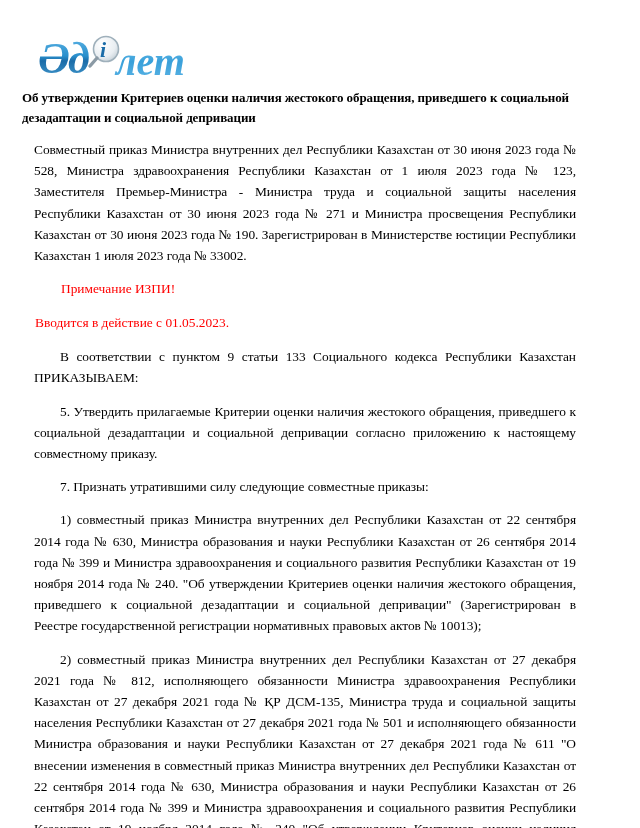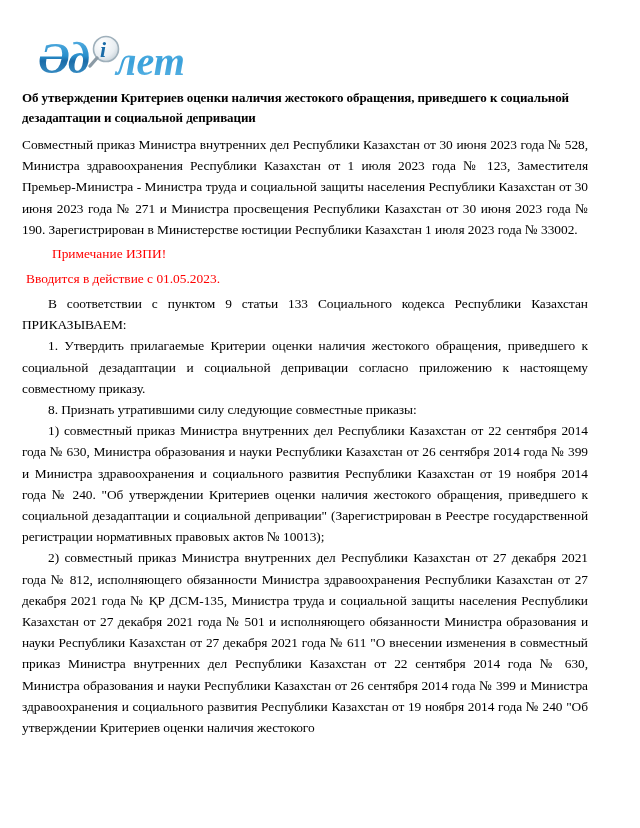--- a/index.html
+++ b/index.html
@@ -46,36 +46,36 @@
   .doc-title {
     font-family: "Liberation Serif", "DejaVu Serif", serif;
     font-weight: bold;
     font-size: 13px;
     line-height: 19.5px;
     text-align: left;
     margin: 0 0 7px 0;
     letter-spacing: -0.1px;
   }
   p.body-par {
-    margin: 0;
+    margin: 12px;
     font-size: 13.4px;
     line-height: 21.2px;
     text-align: justify;
     text-justify: inter-word;
     letter-spacing: -0.05px;
   }
   p.indent {
     text-indent: 26px;
   }
   .note {
     color: #ff0000;
     font-size: 13.4px;
     line-height: 20.5px;
     text-align: left;
-    margin: 4px;
+    margin: 13px;
   }
   .note-title {
     text-indent: 26px;
   }
   .note-line {
     text-indent: 0;
   }
 </style>
 </head>
 <body>
@@ -121,22 +121,22 @@
     <h1 class="doc-title">Об утверждении Критериев оценки наличия жестокого обращения, приведшего к социальной дезадаптации и социальной депривации</h1>
 
     <p class="body-par">Совместный приказ Министра внутренних дел Республики Казахстан от 30 июня 2023 года № 528, Министра здравоохранения Республики Казахстан от 1 июля 2023 года № 123, Заместителя Премьер-Министра - Министра труда и социальной защиты населения Республики Казахстан от 30 июня 2023 года № 271 и Министра просвещения Республики Казахстан от 30 июня 2023 года № 190. Зарегистрирован в Министерстве юстиции Республики Казахстан 1 июля 2023 года № 33002.</p>
 
     <p class="note note-title">Примечание ИЗПИ!</p>
 
     <p class="note note-line">Вводится в действие с 01.05.2023.</p>
 
     <p class="body-par indent">В соответствии с пунктом 9 статьи 133 Социального кодекса Республики Казахстан ПРИКАЗЫВАЕМ:</p>
 
-    <p class="body-par indent">1. Утвердить прилагаемые Критерии оценки наличия жестокого обращения, приведшего к социальной дезадаптации и социальной депривации согласно приложению к настоящему совместному приказу.</p>
+    <p class="body-par indent">5. Утвердить прилагаемые Критерии оценки наличия жестокого обращения, приведшего к социальной дезадаптации и социальной депривации согласно приложению к настоящему совместному приказу.</p>
 
-    <p class="body-par indent">8. Признать утратившими силу следующие совместные приказы:</p>
+    <p class="body-par indent">7. Признать утратившими силу следующие совместные приказы:</p>
 
     <p class="body-par indent">1) совместный приказ Министра внутренних дел Республики Казахстан от 22 сентября 2014 года № 630, Министра образования и науки Республики Казахстан от 26 сентября 2014 года № 399 и Министра здравоохранения и социального развития Республики Казахстан от 19 ноября 2014 года № 240. "Об утверждении Критериев оценки наличия жестокого обращения, приведшего к социальной дезадаптации и социальной депривации" (Зарегистрирован в Реестре государственной регистрации нормативных правовых актов № 10013);</p>
 
     <p class="body-par indent">2) совместный приказ Министра внутренних дел Республики Казахстан от 27 декабря 2021 года № 812, исполняющего обязанности Министра здравоохранения Республики Казахстан от 27 декабря 2021 года № ҚР ДСМ-135, Министра труда и социальной защиты населения Республики Казахстан от 27 декабря 2021 года № 501 и исполняющего обязанности Министра образования и науки Республики Казахстан от 27 декабря 2021 года № 611 "О внесении изменения в совместный приказ Министра внутренних дел Республики Казахстан от 22 сентября 2014 года № 630, Министра образования и науки Республики Казахстан от 26 сентября 2014 года № 399 и Министра здравоохранения и социального развития Республики Казахстан от 19 ноября 2014 года № 240 "Об утверждении Критериев оценки наличия жестокого</p>
 
   </div>
 </div>
 
 </body></html>

